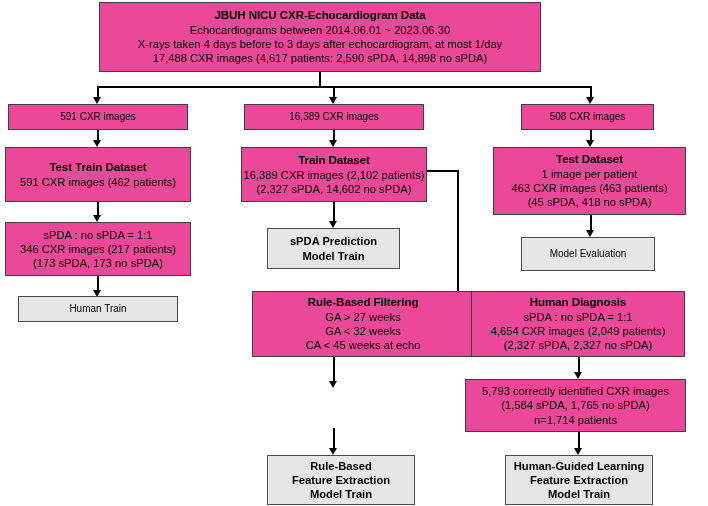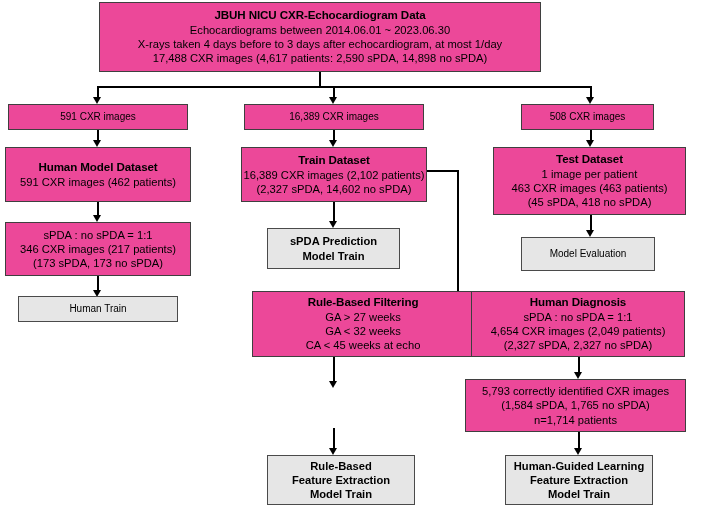--- a/index.html
+++ b/index.html
@@ -105,21 +105,21 @@
   </div>
 
   <div class="vline" style="left:97px;top:130px;height:11px;"></div>
   <div class="arrowdown" style="left:93px;top:140px;"></div>
   <div class="vline" style="left:333px;top:130px;height:11px;"></div>
   <div class="arrowdown" style="left:329px;top:140px;"></div>
   <div class="vline" style="left:590px;top:130px;height:11px;"></div>
   <div class="arrowdown" style="left:586px;top:140px;"></div>
 
   <div class="box" style="left:5px;top:147px;width:186px;height:55px;">
-    <div class="ttl">Human Model Dataset</div>
+    <div class="ttl">Test Train Dataset</div>
     <div class="ln">591 CXR images (462 patients)</div>
   </div>
 
   <div class="vline" style="left:97px;top:202px;height:14px;"></div>
   <div class="arrowdown" style="left:93px;top:215px;"></div>
 
   <div class="box" style="left:5px;top:222px;width:186px;height:54px;">
     <div class="ln">sPDA : no sPDA = 1:1</div>
     <div class="ln">346 CXR images (217 patients)</div>
     <div class="ln">(173 sPDA, 173 no sPDA)</div>

